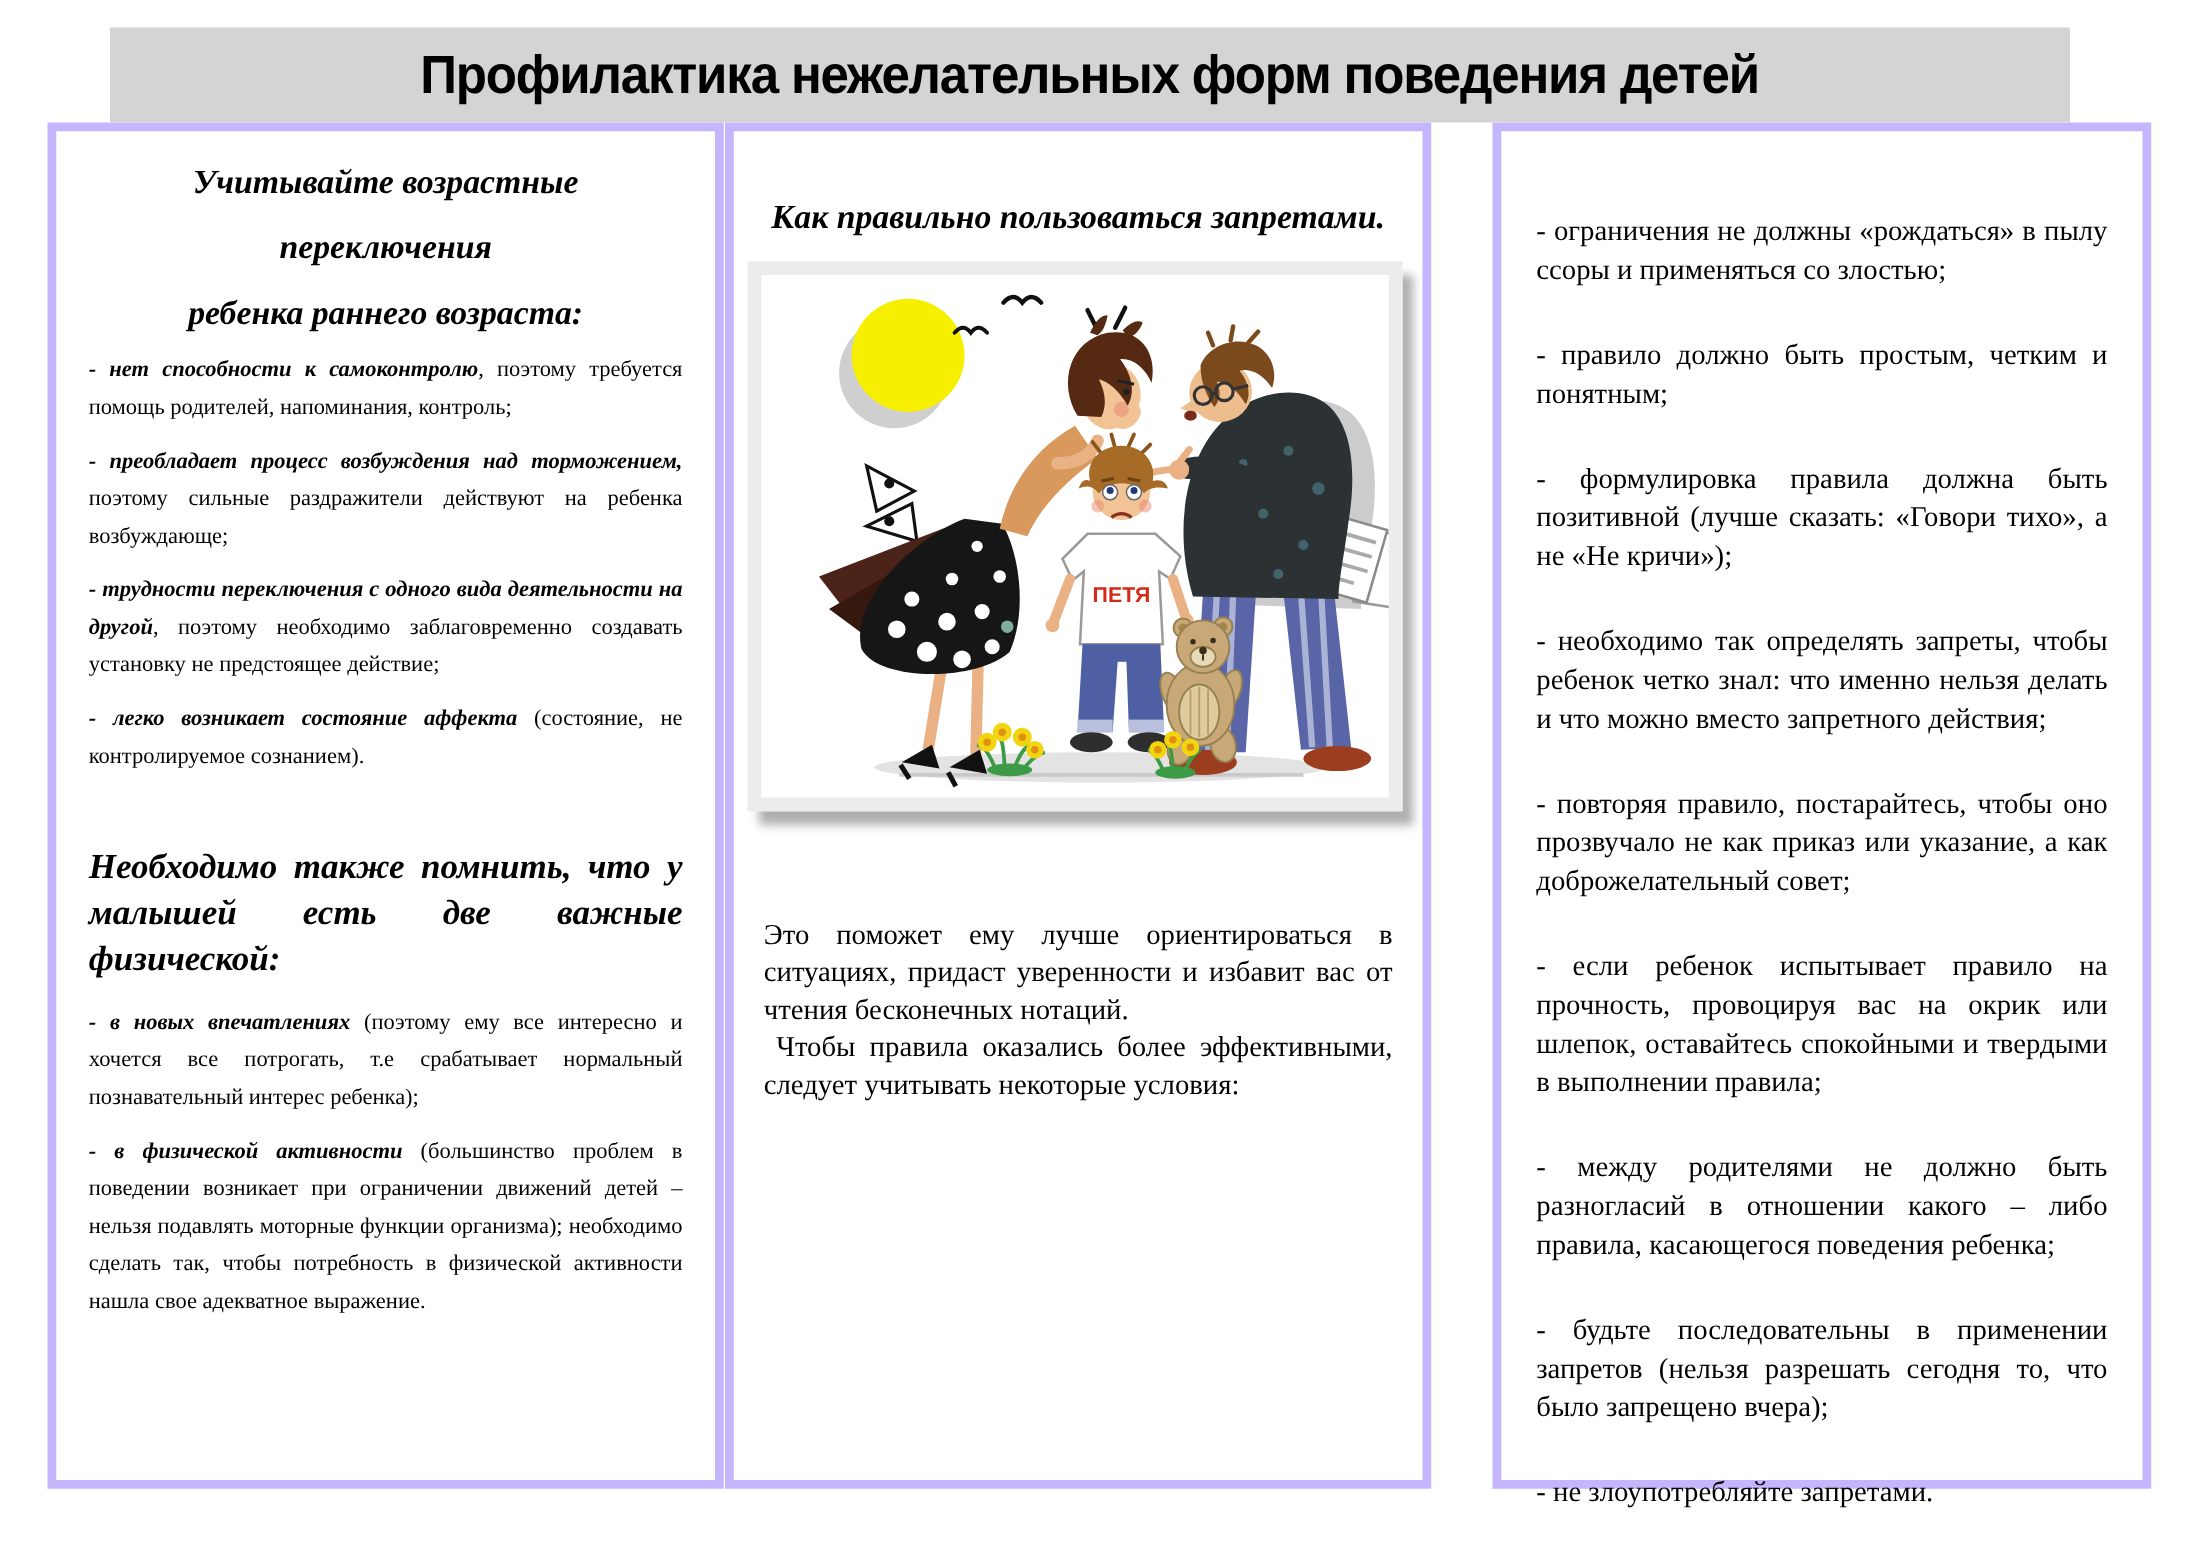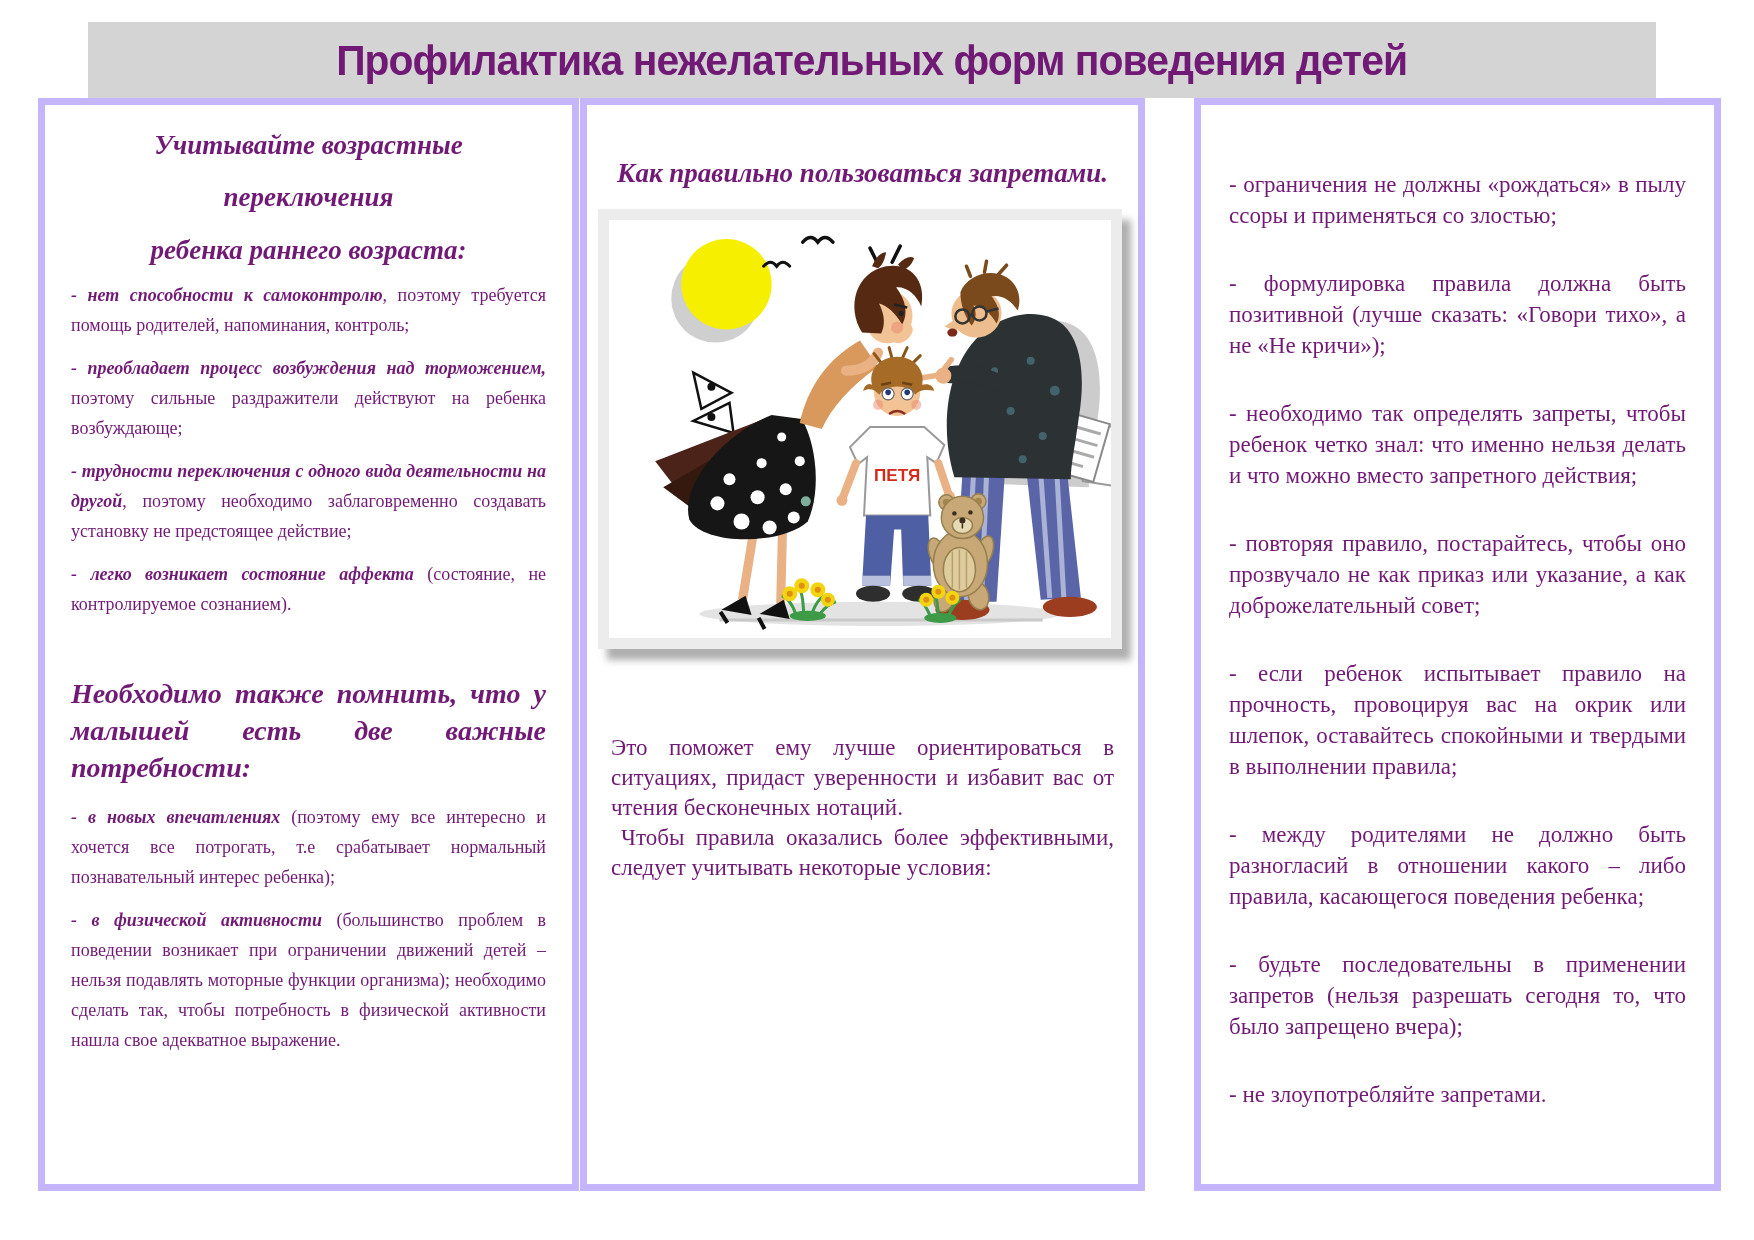--- a/index.html
+++ b/index.html
@@ -1,17 +1,17 @@
 <!DOCTYPE html>
 <html lang="ru"><head>
 <meta charset="utf-8">
 <style>
   html,body{margin:0;padding:0;background:#ffffff;}
   .page{position:relative;width:1754px;height:1240px;background:#ffffff;
-        font-family:"Liberation Serif",serif;color:#701a75;overflow:hidden;}
+        font-family:"Liberation Serif",serif;color:#000000;overflow:hidden;}
 
   
   .banner{position:absolute;left:88px;top:22px;width:1568px;height:76px;
           background:#d4d4d4;display:flex;align-items:center;justify-content:center;}
   .banner .title{font-family:"Liberation Sans",sans-serif;font-weight:700;
           font-size:43px;letter-spacing:-1px;transform:scaleX(.95);white-space:nowrap;}
 
   
   .col{position:absolute;top:98px;height:1093px;background:#fff;
        border:7px solid #c4b5fd;box-sizing:border-box;}
@@ -52,21 +52,21 @@
   <div class="col col-left">
     <div class="lh-line">Учитывайте возрастные</div>
     <div class="lh-line">переключения</div>
     <div class="lh-line" style="margin-bottom:14px">ребенка раннего возраста:</div>
 
     <p class="item"><span class="lead">- нет способности к самоконтролю</span><span>, поэтому требуется помощь родителей, напоминания, контроль;</span></p>
     <p class="item"><span class="lead">- преобладает процесс возбуждения над торможением,</span><span> поэтому сильные раздражители действуют на ребенка возбуждающе;</span></p>
     <p class="item"><span class="lead">- трудности переключения с одного вида деятельности на другой</span><span>, поэтому необходимо заблаговременно создавать установку не предстоящее действие;</span></p>
     <p class="item"><span class="lead">- легко возникает состояние аффекта</span><span> (состояние, не контролируемое сознанием).</span></p>
 
-    <p class="subheading">Необходимо также помнить, что у малышей есть две важные потребности:</p>
+    <p class="subheading">Необходимо также помнить, что у малышей есть две важные физической:</p>
 
     <p class="item"><span class="lead">- в новых впечатлениях</span><span> (поэтому ему все интересно и хочется все потрогать, т.е срабатывает нормальный познавательный интерес ребенка);</span></p>
     <p class="item"><span class="lead">- в физической активности</span><span> (большинство проблем в поведении возникает при ограничении движений детей – нельзя подавлять моторные функции организма); необходимо сделать так, чтобы потребность в физической активности нашла свое адекватное выражение.</span></p>
   </div>
 
   <div class="col col-mid">
     <div class="mid-heading">Как правильно пользоваться запретами.</div>
 
     <div class="picture">
       <svg viewBox="0 0 500 416" preserveAspectRatio="none">
@@ -247,20 +247,21 @@
     </div>
 
     <div class="mid-text">
       <p>Это поможет ему лучше ориентироваться в ситуациях, придаст уверенности и избавит вас от чтения бесконечных нотаций.</p>
       <p style="text-indent:10px">Чтобы правила оказались более эффективными, следует учитывать некоторые условия:</p>
     </div>
   </div>
 
   <div class="col col-right">
     <p class="rule">- ограничения не должны «рождаться» в пылу ссоры и применяться со злостью;</p>
+    <p class="rule">- правило должно быть простым, четким и понятным;</p>
     <p class="rule">- формулировка правила должна быть позитивной (лучше сказать: «Говори тихо», а не «Не кричи»);</p>
     <p class="rule">- необходимо так определять запреты, чтобы ребенок четко знал: что именно нельзя делать и что можно вместо запретного действия;</p>
     <p class="rule">- повторяя правило, постарайтесь, чтобы оно прозвучало не как приказ или указание, а как доброжелательный совет;</p>
     <p class="rule">- если ребенок испытывает правило на прочность, провоцируя вас на окрик или шлепок, оставайтесь спокойными и твердыми в выполнении правила;</p>
     <p class="rule">- между родителями не должно быть разногласий в отношении какого – либо правила, касающегося поведения ребенка;</p>
     <p class="rule">- будьте последовательны в применении запретов (нельзя разрешать сегодня то, что было запрещено вчера);</p>
     <p class="rule">- не злоупотребляйте запретами.</p>
   </div>
 
 </div>

